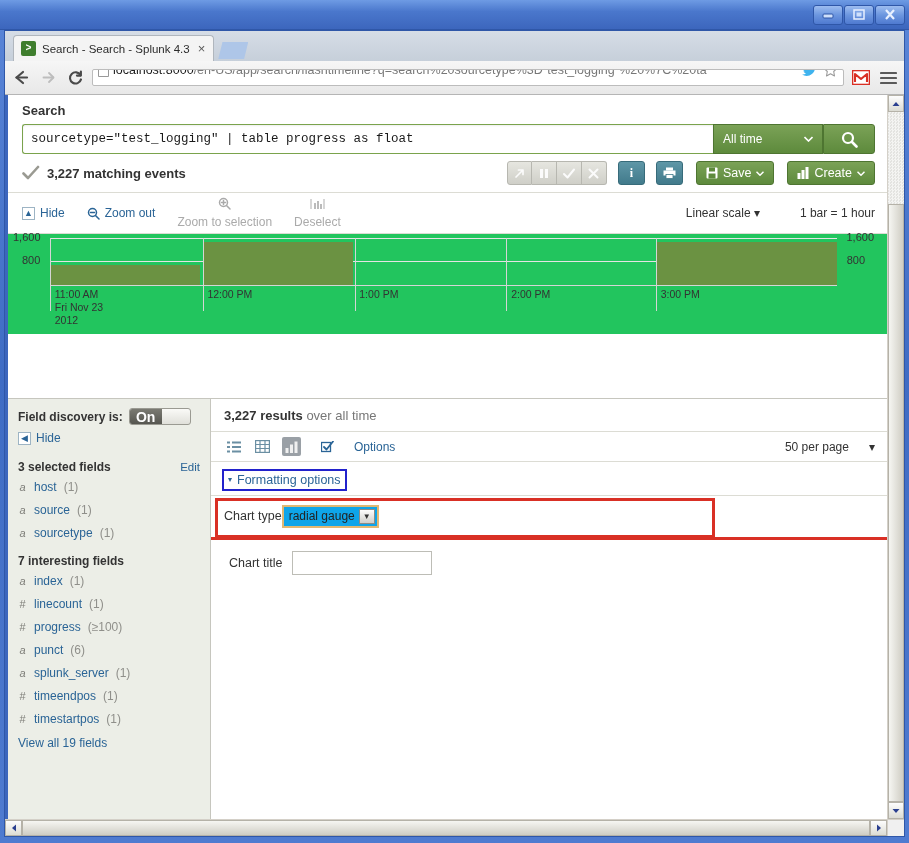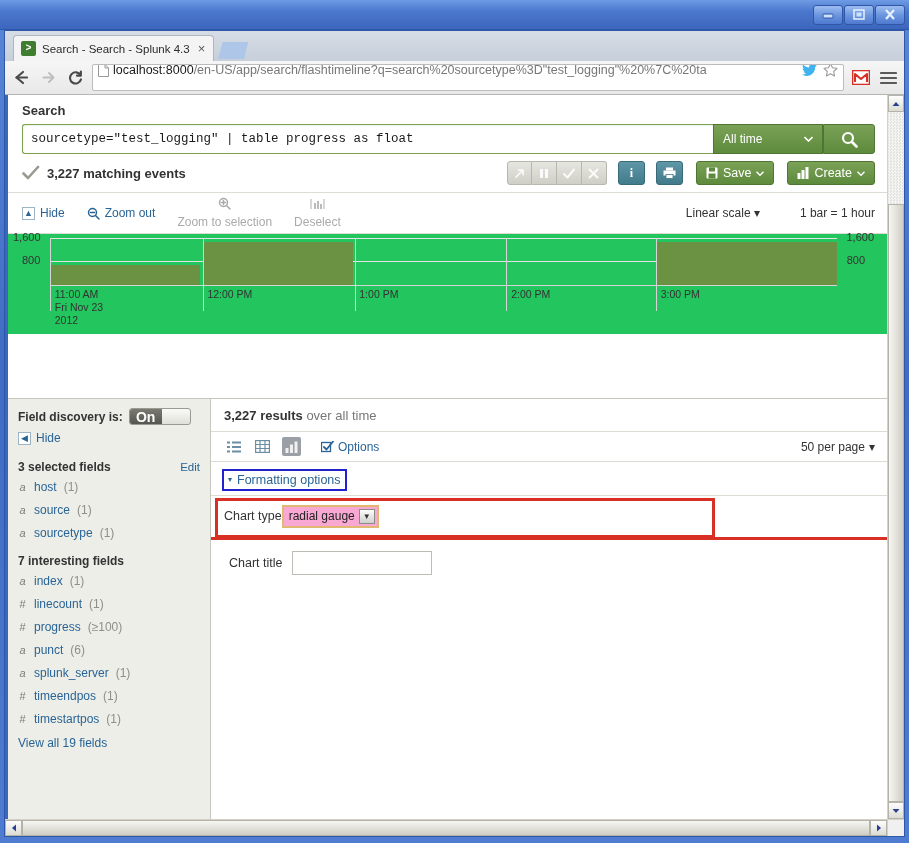--- a/index.html
+++ b/index.html
@@ -85,21 +85,21 @@
   #chrome-toolbar {
     height: 34px;
     background: linear-gradient(180deg,#f6f6f6 0%,#e8e8e8 100%);
     border-bottom: 1px solid #b5b5b5;
     display: flex; align-items: center;
     padding: 0 6px; gap: 7px;
   }
   .nav-btn { width: 20px; height: 20px; display: flex; align-items: center; justify-content: center; color: #555; }
   .nav-btn.disabled { color: #b8b8b8; }
   #omnibox {
-    flex: 1; height: 27px;
+    flex: 1; height: 17px;
     background: #fff;
     border: 1px solid #bcbcbc;
     border-radius: 2px;
     display: flex; align-items: center;
     padding: 0 4px 15px 5px;
     gap: 4px; overflow: hidden;
   }
   #page-icon { width: 11px; height: 13px; flex: none; }
   #omnibox-text {
     flex: 1;
@@ -325,21 +325,21 @@
   #results-count b { color: #333; font-weight: bold; }
   #results-toolbar {
     display: flex; align-items: center;
     padding: 5px 12px 5px 13px;
     gap: 10px; border-bottom: 1px solid #dcdcd4;
     font-size: 12px;
   }
   .viewicon { width: 19px; height: 19px; display: flex; align-items: center; justify-content: center; }
   .viewicon.sel { background: #9aa0a6; border-radius: 2px; }
   #results-toolbar .spacer { flex: 1; }
-  .rt-link { color: #2a6496; display: flex; align-items: center; gap: 4px; }
+  .rt-link { color: #2a6496; display: flex; align-items: center; gap: 20px; }
 
   
   #fmt-row {
     padding: 6px 12px 6px 13px;
     border-bottom: 1px solid #dcdcd4;
     position: relative;
   }
   #fmt-toggle {
     display: inline-flex; align-items: center; gap: 5px;
     color: #2a6496; font-size: 12.5px;
@@ -354,21 +354,21 @@
   }
   #charttype-redbox {
     position: absolute; left: 4px; top: 2px; right: 172px; bottom: -1px;
     border: 3px solid #d93025; pointer-events: none;
   }
   #charttype-label { font-size: 12.5px; color: #333; position: relative; }
   #charttype-select {
     position: relative;
     height: 23px; width: 97px;
     border: 2px solid #e0b872;
-    background: #f9a8d4;
+    background: #0ea5e9;
     display: flex; align-items: center;
     padding-left: 5px;
     font-size: 12px; color: #222;
   }
   #charttype-select .arrow {
     position: absolute; right: 2px; top: 2px;
     width: 16px; height: 15px;
     background: linear-gradient(180deg,#fdfdfd,#cfcfca);
     border: 1px solid #8c8c86;
     display: flex; align-items: center; justify-content: center;

